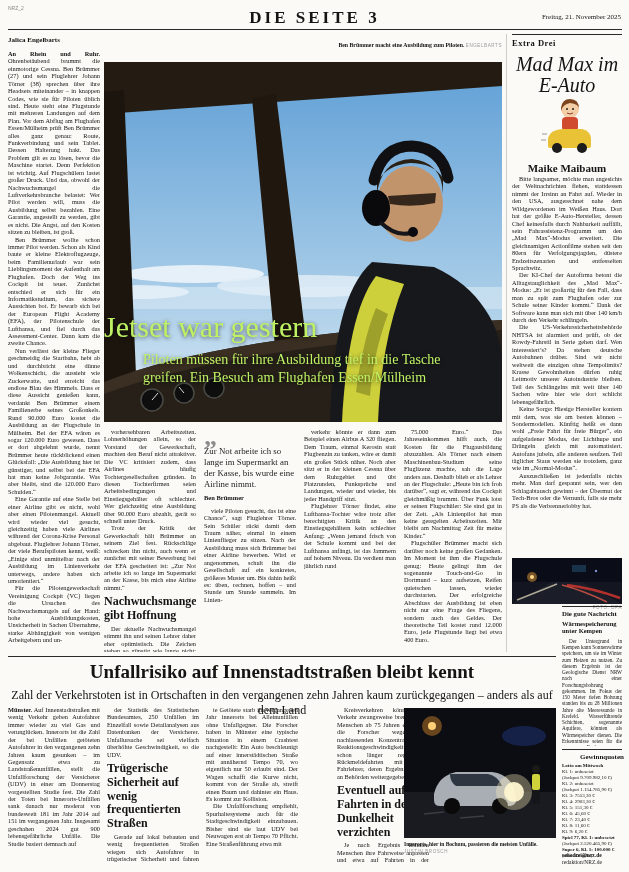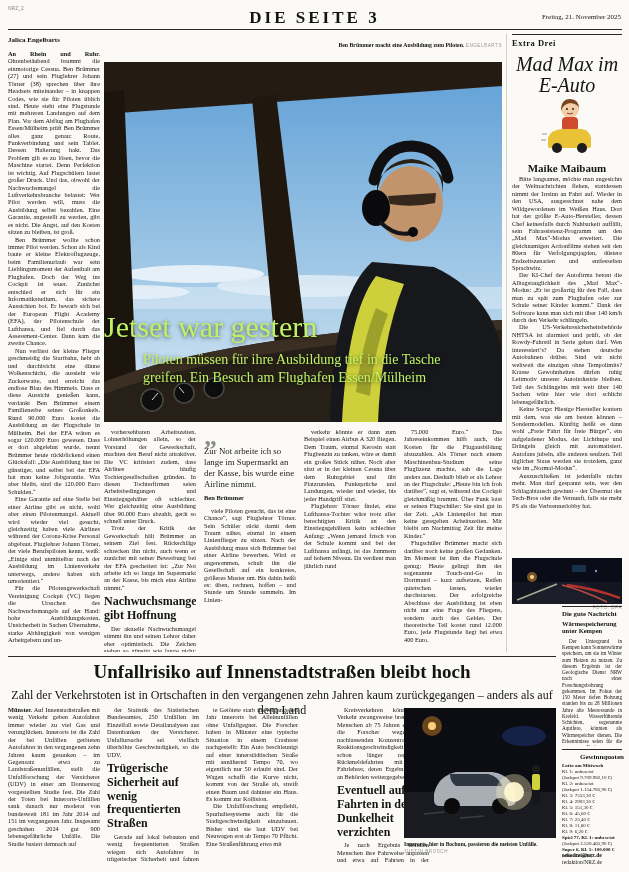--- a/index.html
+++ b/index.html
@@ -236,21 +236,21 @@
   <div class="rule" style="left:562px;top:606px;width:60px;"></div>
   <div class="kicker" id="gn-kicker">Die gute Nachricht</div>
   <div class="abs" id="gn-title">Wärmespeicherung unter Kempen</div>
   <div class="col" id="gn-body">
     <div class="paras">
         <p>Der Untergrund in Kempen kann Sonnenwärme speichern, um sie im Winter zum Heizen zu nutzen. Zu diesem Ergebnis ist der Geologische Dienst NRW nach einer Forschungsbohrung gekommen. Im Fokus der 150 Meter tiefen Bohrung standen bis zu 28 Millionen Jahre alte Meeressande in Krefeld. Wasserführende Schichten, sogenannte Aquifere, könnten als Wärmespeicher dienen. Die Erkenntnisse seien für die ganze Region von Bedeutung. dpa</p>
       </div>
   </div>
 
   <div class="rule" style="left:8px;top:656px;width:548px;"></div>
-  <div class="abs" id="traffic-headline">Unfallrisiko auf Innenstadtstraßen bleibt hoch</div>
+  <div class="abs" id="traffic-headline">Unfallrisiko auf Innenstadtstraßen bleibt kennt</div>
   <div class="abs" id="traffic-dek">Zahl der Verkehrstoten ist in Ortschaften in den vergangenen zehn Jahren kaum zurückgegangen – anders als auf dem Land</div>
 
   <div class="col" id="tcol1">
     <p><span class="lead">Münster.</span>
        <span>Auf Innenstadtstraßen mit wenig Verkehr geben Autofahrer immer wieder zu viel Gas und verunglücken. Innerorts ist die Zahl der bei Unfällen getöteten Autofahrer in den vergangenen zehn Jahren kaum gesunken – im Gegensatz etwa zu Landstraßenunfällen, stellt die Unfallforschung der Versicherer (UDV) in einer am Donnerstag vorgestellten Studie fest. Die Zahl der Toten bei Innerorts-Unfällen sank danach nur moderat von bundesweit 181 im Jahr 2014 auf 151 im vergangenen Jahr. Insgesamt geschahen 2024 gut 900 lebensgefährliche Unfälle. Die Studie basiert demnach auf</span></p>
   </div>
   <div class="col" id="tcol2">
     <div class="paras">
         <p>der Statistik des Statistischen Bundesamtes, 250 Unfällen im Einzelfall sowie Detailanalysen aus Datenbanken der Versicherer. Unfallursache sei vielfach überhöhte Geschwindigkeit, so die UDV.</p>
       </div>

